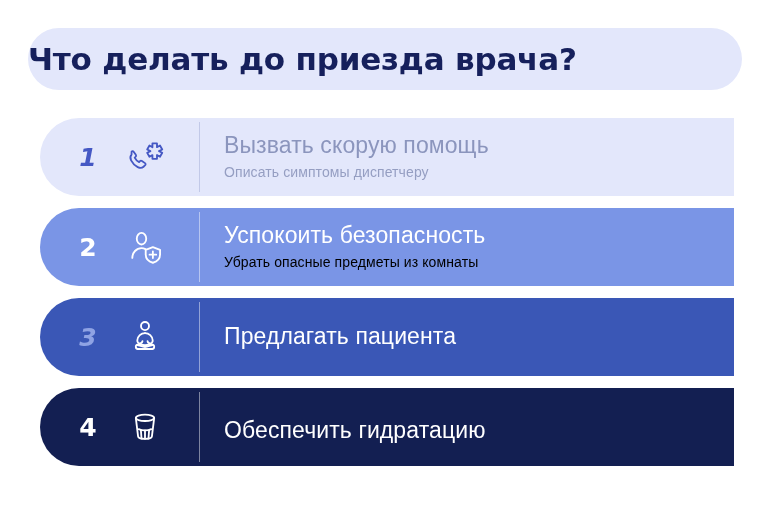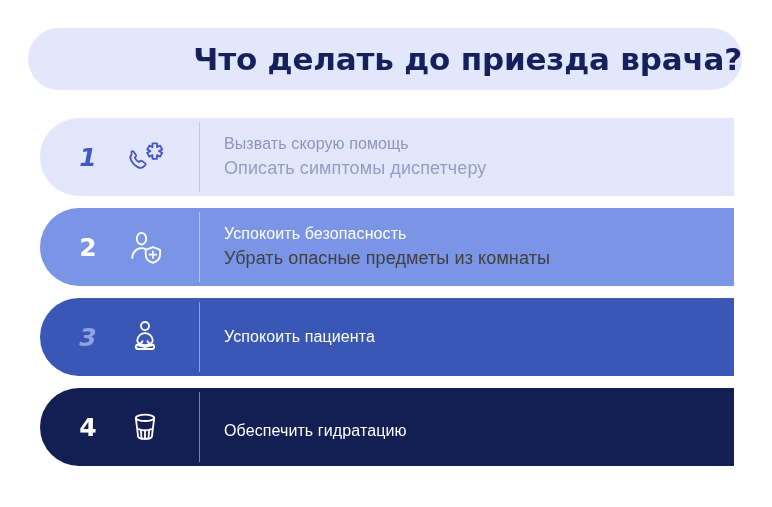--- a/index.html
+++ b/index.html
@@ -20,21 +20,21 @@
   .title-banner {
     position: absolute;
     left: 28px;
     top: 28px;
     width: 714px;
     height: 62px;
     background: #e3e7fb;
     border-radius: 31px;
     display: flex;
     align-items: center;
-    justify-content: flex-end;
+    justify-content: flex-start;
     box-sizing: border-box;
   }
   .title-text {
     font-family: "DejaVu Sans", sans-serif;
     font-size: 31px;
     font-weight: 700;
     color: #16205c;
     letter-spacing: -0.2px;
     white-space: nowrap;
     line-height: 1;
@@ -112,44 +112,44 @@
     flex: 1 1 auto;
     display: flex;
     flex-direction: column;
     justify-content: center;
     padding-left: 24px;
     padding-right: 16px;
     gap: 7px;
     min-width: 0;
   }
   .step-title {
-    font-size: 16px;
+    font-size: 23px;
     font-weight: 400;
     line-height: 1.1;
     letter-spacing: 0.1px;
     white-space: nowrap;
   }
   .step-sub {
-    font-size: 18px;
+    font-size: 14px;
     font-weight: 400;
     line-height: 1.1;
     letter-spacing: 0.1px;
     white-space: nowrap;
   }
 
   
   .step-row.r1 { background: #e3e7fb; }
   .step-row.r1 .step-number { color: #4558c4; }
   .step-row.r1 .step-title  { color: #8b95bd; }
   .step-row.r1 .step-sub    { color: #959ec2; }
 
   .step-row.r2 { background: #7a95e6; }
   .step-row.r2 .step-number { color: #ffffff; }
   .step-row.r2 .step-title  { color: #ffffff; }
-  .step-row.r2 .step-sub    { color: #404040; }
+  .step-row.r2 .step-sub    { color: #000000; }
 
   .step-row.r3 { background: #3a57b6; }
   .step-row.r3 .step-number { color: #8fa3e4; }
   .step-row.r3 .step-title  { color: #ffffff; }
   .step-row.r3 .step-sub    { color: #e7ecfb; }
 
   .step-row.r4 { background: #131f52; }
   .step-row.r4 .step-number { color: #ffffff; }
   .step-row.r4 .step-title  { color: #ffffff; margin-top: 8px; }
   .step-row.r4 .step-sub    { color: #e4e8f6; }
@@ -204,21 +204,21 @@
         <svg viewBox="0 0 48 48" fill="none" stroke="#ffffff" stroke-width="2.1" stroke-linecap="round" stroke-linejoin="round">
           <circle cx="24" cy="11.5" r="4.6"></circle>
           <path d="M24 19.5c-4.6 0-8.4 3.6-8.8 8.2-0.2 2 1.2 3.6 3 3.6 1.5 0 2.7-1.1 2.9-2.5"></path>
           <path d="M24 19.5c4.6 0 8.4 3.6 8.8 8.2 0.2 2-1.2 3.6-3 3.6-1.5 0-2.7-1.1-2.9-2.5"></path>
           <path d="M13.5 35c0-1.6 1.4-2.8 3-2.6l7.5 1 7.5-1c1.6-0.2 3 1 3 2.6 0 1.5-1.2 2.7-2.7 2.7H16.2c-1.5 0-2.7-1.2-2.7-2.7z"></path>
           <path d="M15.5 33.2l17 4.3M32.5 33.2l-17 4.3"></path>
         </svg>
       </div>
     </div>
     <div class="step-body">
-      <div class="step-title">Успокоить пациента</div>
+      <div class="step-title">Предлагать пациента</div>
     </div>
   </div>
 
   <div class="step-row r4">
     <div class="step-left">
       <div class="step-number">4</div>
       <div class="step-icon">
         <svg viewBox="0 0 48 48" fill="none" stroke="#ffffff" stroke-width="2.1" stroke-linecap="round" stroke-linejoin="round">
           <path d="M13.5 13.5l2.6 21.1c0.2 1.6 3.6 2.9 7.9 2.9s7.7-1.3 7.9-2.9l2.6-21.1"></path>
           <ellipse cx="24" cy="13.5" rx="10.5" ry="3.6"></ellipse>

